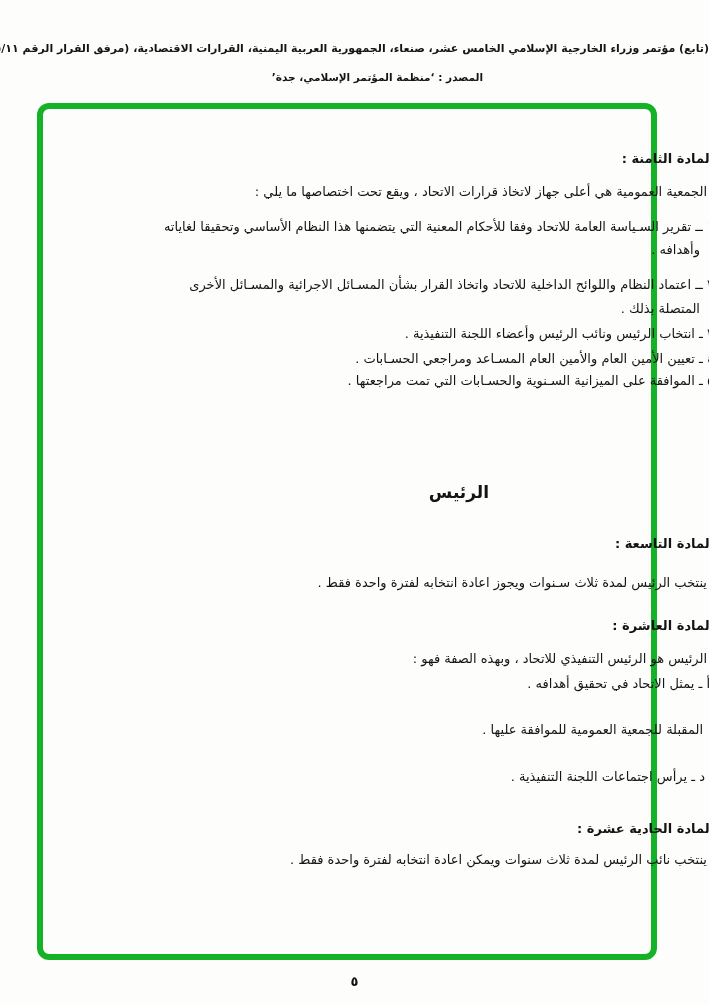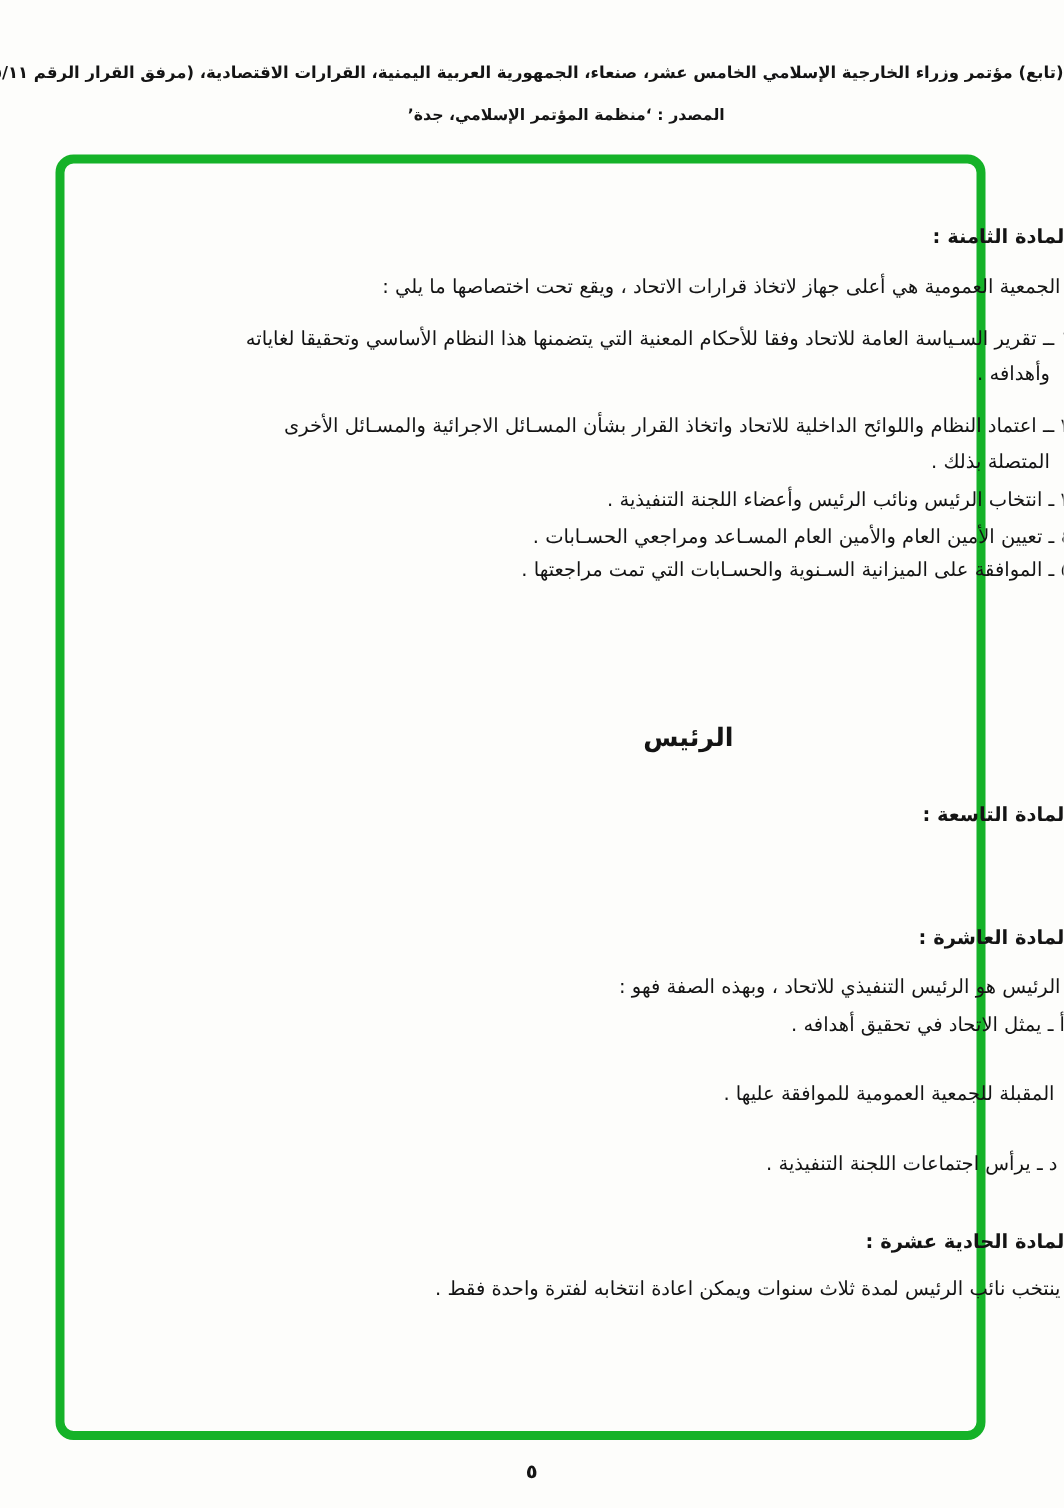--- a/index.html
+++ b/index.html
@@ -65,20 +65,21 @@
   <div class="ln" style="top:132px;right:28px;">وأهدافه .</div>
   <div class="ln" style="top:167px;right:14px;">٢ ــ اعتماد النظام واللوائح الداخلية للاتحاد واتخاذ القرار بشأن المسـائل الاجرائية والمسـائل الأخرى</div>
   <div class="ln" style="top:191px;right:28px;">المتصلة بذلك .</div>
   <div class="ln" style="top:216px;right:14px;">٣ ـ انتخاب الرئيس ونائب الرئيس وأعضاء اللجنة التنفيذية .</div>
   <div class="ln" style="top:241px;right:14px;">٤ ـ تعيين الأمين العام والأمين العام المسـاعد ومراجعي الحسـابات .</div>
   <div class="ln" style="top:263px;right:14px;">٥ ـ الموافقة على الميزانية السـنوية والحسـابات التي تمت مراجعتها .</div>
 
   <div class="ln big" style="top:374px;right:239px;">الرئيس</div>
 
   <div class="ln h" style="top:426px;right:14px;">المادة التاسعة :</div>
+  <div class="ln" style="top:465px;right:21px;">ينتخب الرئيس لمدة ثلاث سـنوات ويجوز اعادة انتخابه لفترة واحدة فقط .</div>
 
   <div class="ln h" style="top:508px;right:14px;">المادة العاشرة :</div>
   <div class="ln" style="top:541px;right:21px;">الرئيس هو الرئيس التنفيذي للاتحاد ، وبهذه الصفة فهو :</div>
   <div class="ln" style="top:566px;right:18px;">أ ـ يمثل الاتحاد في تحقيق أهدافه .</div>
   <div class="ln" style="top:612px;right:25px;">المقبلة للجمعية العمومية للموافقة عليها .</div>
   <div class="ln" style="top:659px;right:23px;">د ـ يرأس اجتماعات اللجنة التنفيذية .</div>
 
   <div class="ln h" style="top:711px;right:14px;">المادة الحادية عشرة :</div>
   <div class="ln" style="top:742px;right:21px;">ينتخب نائب الرئيس لمدة ثلاث سنوات ويمكن اعادة انتخابه لفترة واحدة فقط .</div>
 

